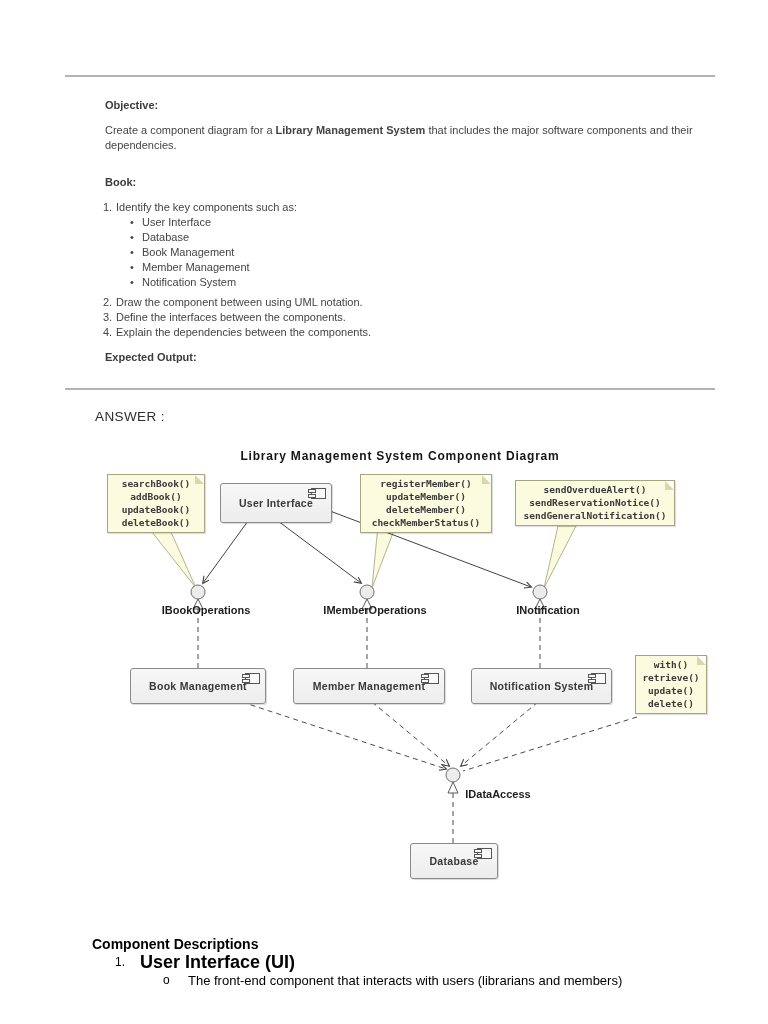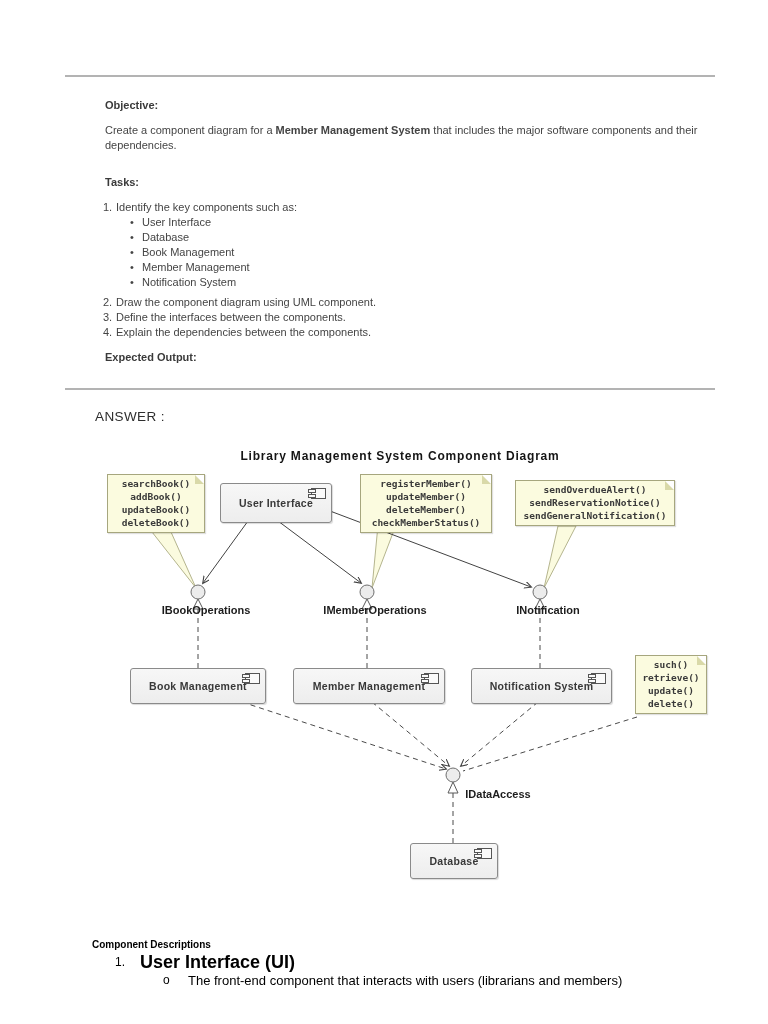--- a/index.html
+++ b/index.html
@@ -58,40 +58,40 @@
   }
   .cicon::before { top:0px; }
   .cicon::after { bottom:0px; }
   .iface-label {
     position:absolute; transform:translateX(-50%);
     font-size:11px; font-weight:bold; color:#1c1c1c; white-space:nowrap;padding-left:16px;
   }
 
   
   .bottom { position:absolute; top:936px; left:92px; width:640px; color:#000; }
-  .bottom .bh { font-size:10px; font-weight:bold; line-height:17px; }
+  .bottom .bh { font-size:14px; font-weight:bold; line-height:17px; }
   .bottom .item { display:flex; margin-left:23px; line-height:18px; }
   .bottom .item .num { width:25px; flex:none; font-size:12px; }
   .bottom .item .ititle { font-size:18px; font-weight:bold; }
   .bottom .sub { display:flex; margin-left:71px; line-height:19px; font-size:13px; }
   .bottom .sub .omark { width:25px; flex:none; font-size:12px; }
 </style>
 </head>
 <body>
 
 <div class="page">
 
   <div class="divider top"></div>
 
   <div class="doc">
 
     <p class="h2">Objective:</p>
-    <p><span>Create a component diagram for a </span><b>Member Management System</b><span> that includes the major software components and their dependencies.</span></p>
-
-    <p class="h2 tasks-h">Tasks:</p>
+    <p><span>Create a component diagram for a </span><b>Library Management System</b><span> that includes the major software components and their dependencies.</span></p>
+
+    <p class="h2 tasks-h">Book:</p>
 
     <div class="li first">
       <span class="num">1.</span>
       <span>Identify the key components such as:</span>
     </div>
     <div class="bullet-li">
       <span class="bmark">•</span>
       <span>User Interface</span>
     </div>
     <div class="bullet-li">
@@ -106,21 +106,21 @@
       <span class="bmark">•</span>
       <span>Member Management</span>
     </div>
     <div class="bullet-li">
       <span class="bmark">•</span>
       <span>Notification System</span>
     </div>
 
     <div class="li after-gap">
       <span class="num">2.</span>
-      <span>Draw the component diagram using UML component.</span>
+      <span>Draw the component between using UML notation.</span>
     </div>
     <div class="li">
       <span class="num">3.</span>
       <span>Define the interfaces between the components.</span>
     </div>
     <div class="li">
       <span class="num">4.</span>
       <span>Explain the dependencies between the components.</span>
     </div>
 
@@ -185,21 +185,21 @@
       <div>checkMemberStatus()</div>
     </div>
 
     <div class="note" style="left:505px; top:40px; width:150px;">
       <div>sendOverdueAlert()</div>
       <div>sendReservationNotice()</div>
       <div>sendGeneralNotification()</div>
     </div>
 
     <div class="note" style="left:625px; top:215px; width:62px;">
-      <div>such()</div>
+      <div>with()</div>
       <div>retrieve()</div>
       <div>update()</div>
       <div>delete()</div>
     </div>
 
     <div class="comp" style="left:210px; top:43px; width:110px; height:38px;">
       <span class="cicon"></span>
       <span>User Interface</span>
     </div>
     <div class="comp" style="left:120px; top:228px; width:134px; height:34px;">

